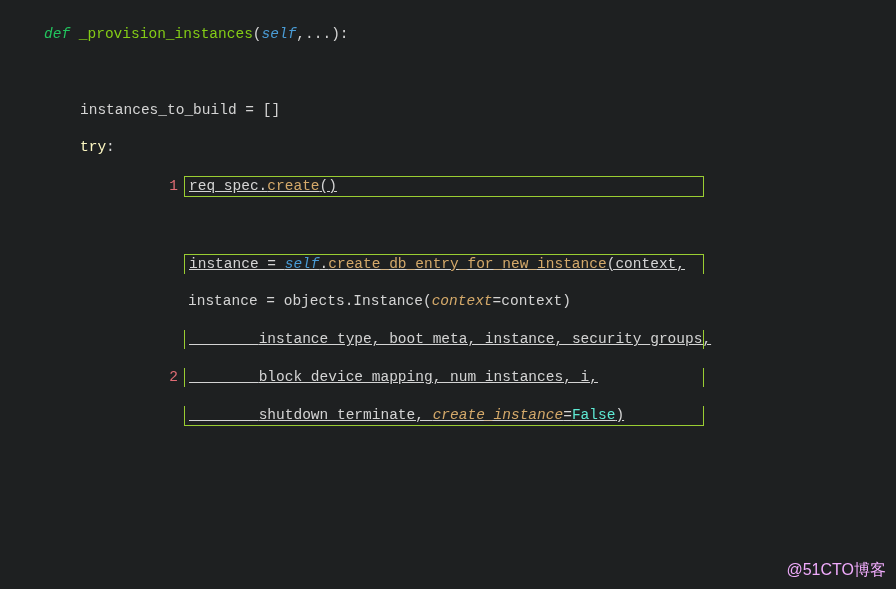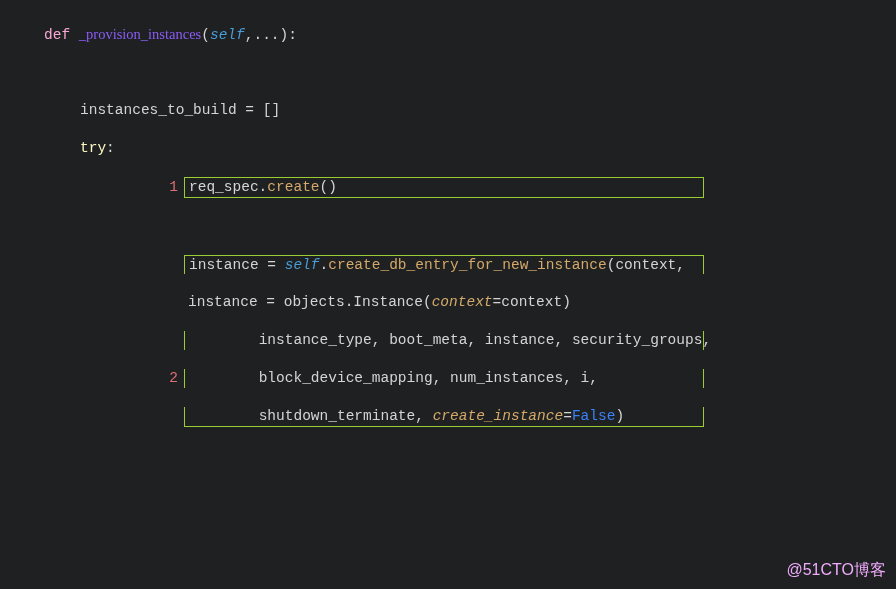--- a/index.html
+++ b/index.html
@@ -13,35 +13,35 @@
     width: 896px;
     height: 589px;
     overflow: hidden;
     position: relative;
   }
   .code-area {
     padding: 6px 0 0 0;
     white-space: pre;
   }
   .line { display: block; min-height: 19px; }
-  .kw-blue { color: #f9a8d4; }   
+  .kw-blue { color: #22c55e; font-style: italic; }   
   .kw-pink { color: #fef9c3; }                        
   .kw-self { color: #4a9cd6; font-style: italic; }
-  .fn-name { color: #8b5cf6; font-family: Liberation Serif, serif; }
+  .fn-name { color: #84cc16; }
   .method  { color: #d4a96a; }          
   .param   { color: #d4a96a; font-style: italic; }
   .str-cmt { color: #6a9955; font-style: italic; }  
-  .const   { color: #3b82f6; }
+  .const   { color: #5eead4; }
   .box {
     border: 1px solid #9acd32;
     display: inline-block;
     padding: 0 4px;
     box-sizing: border-box;
   }
-  .box-wide { width: 520px; }
+  .box-wide { width: 520px; text-decoration: underline; }
   .anno {
     color: #e06c75;
     font-style: normal;
     display: inline-block;
     width: 14px;
     text-align: right;
     margin-right: 6px;
   }
   .watermark {
     position: absolute;

